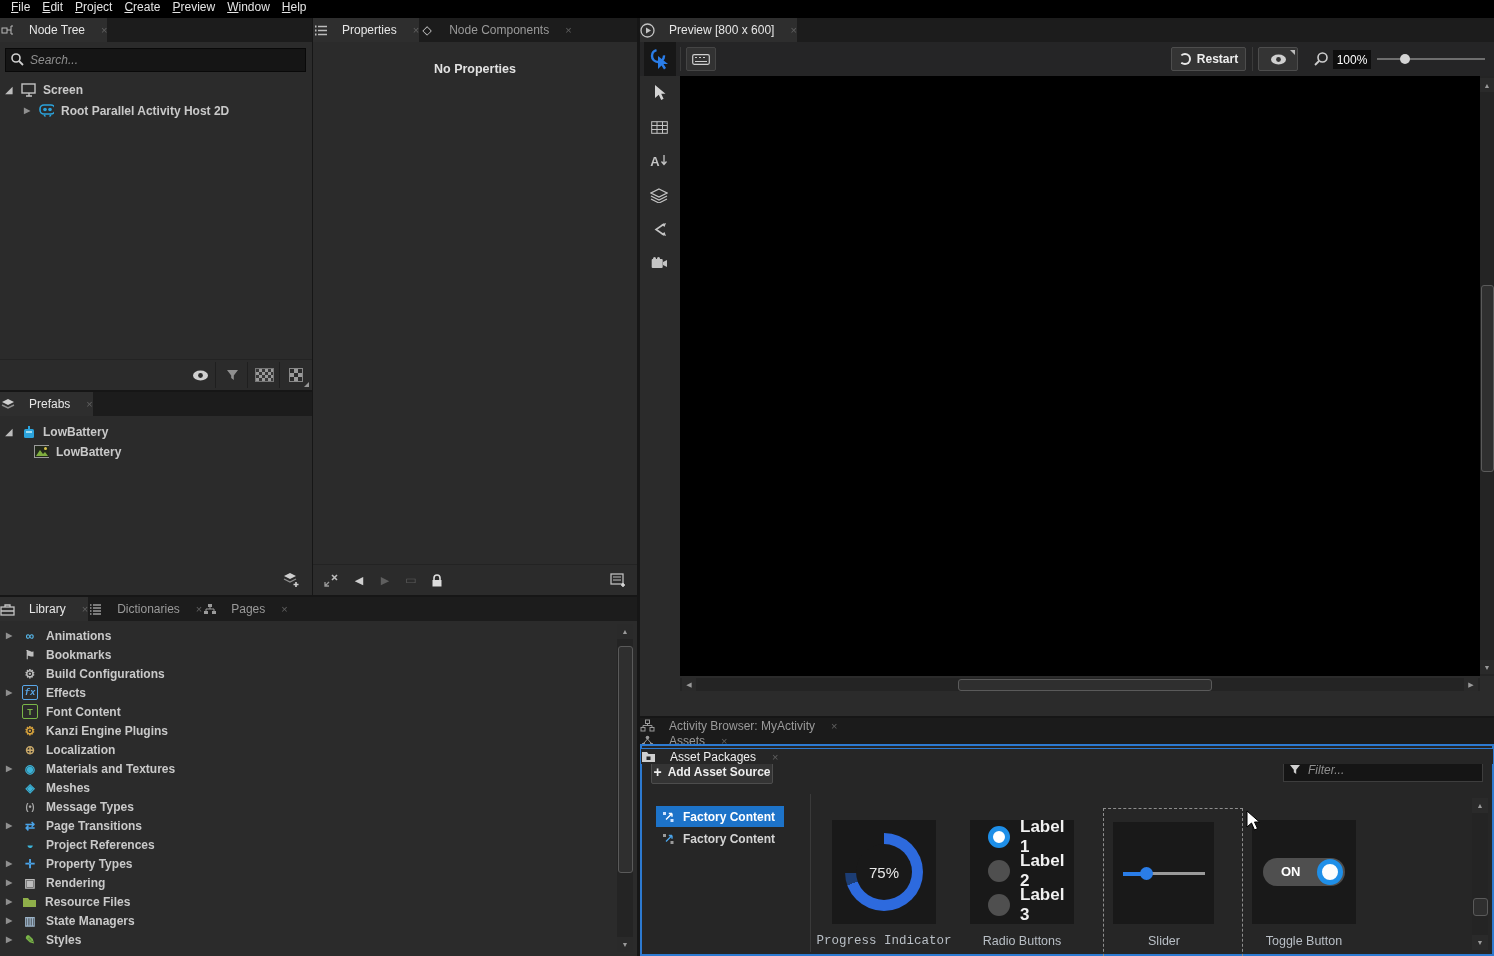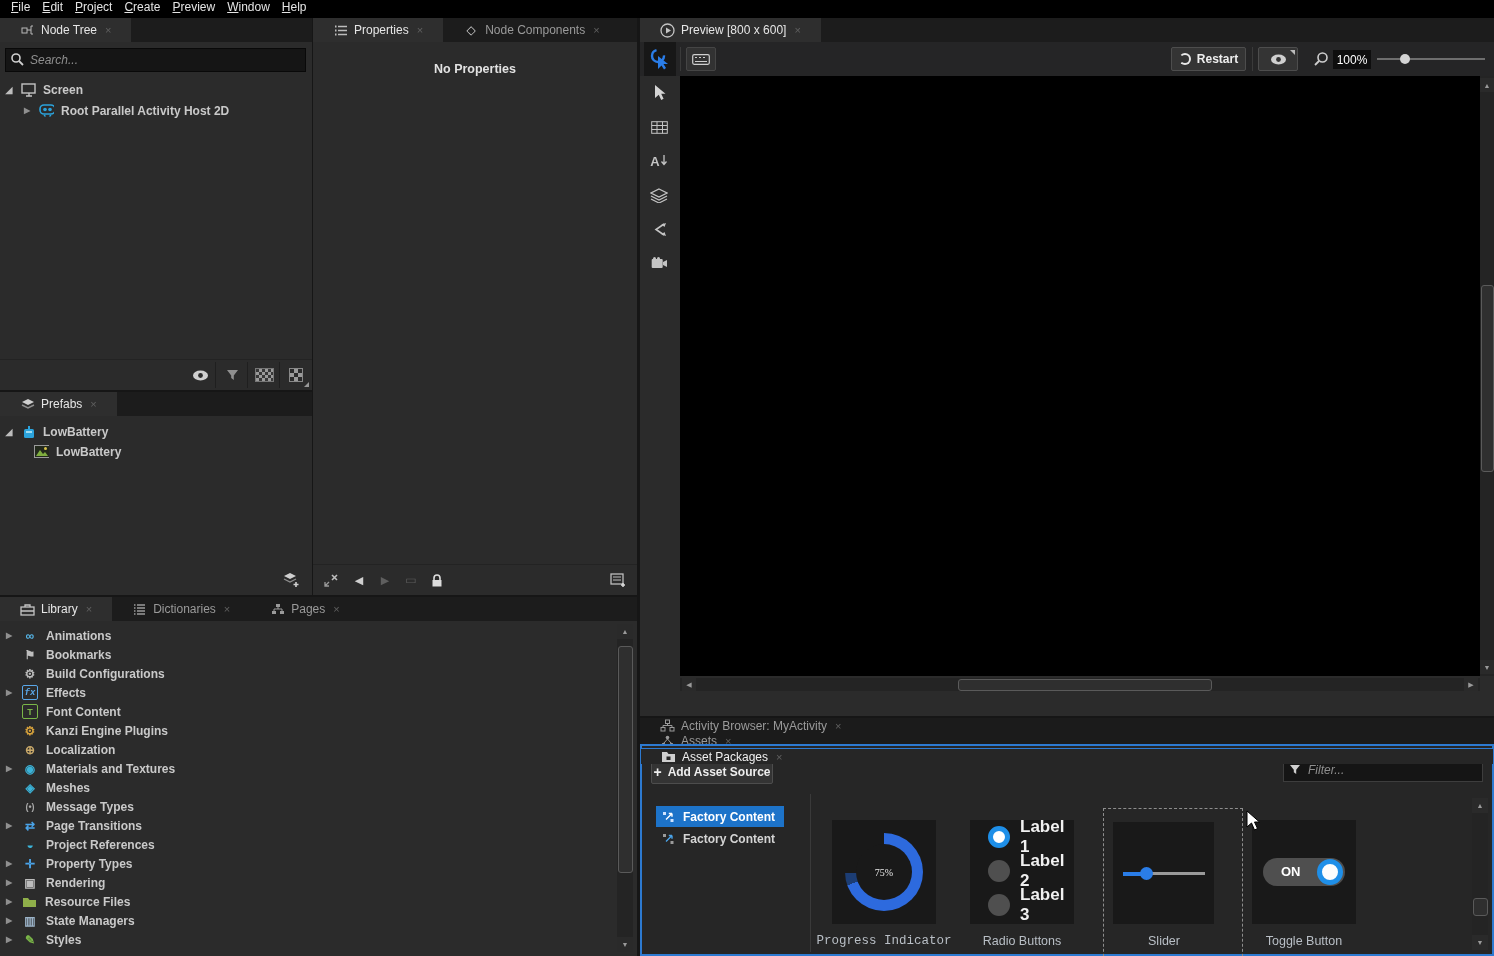--- a/index.html
+++ b/index.html
@@ -7,21 +7,21 @@
        font-family:"Liberation Sans",sans-serif;font-size:12px;color:#c9c9c9;}
   .abs{position:absolute;}
   .panel{position:absolute;background:#2b2b2b;}
   
   #menubar{position:absolute;left:0;top:0;width:100%;height:18px;background:#000;
            display:flex;align-items:flex-start;padding-left:5px;box-sizing:border-box;}
   .menu-item{display:inline-block;padding:0 6px;color:#e4e4e4;font-size:12px;cursor:default;}
   .menu-item::first-letter{text-decoration:underline;}
   
   .tabbar{position:absolute;left:0;right:0;top:0;height:24px;background:#1c1c1c;display:flex;align-items:stretch;}
-  .tab{display:flex;align-items:center;gap:6px;padding:0 20px;color:#9a9a9a;white-space:nowrap;}
+  .tab{display:flex;align-items:center;gap:14px;padding:0 0;color:#9a9a9a;white-space:nowrap;}
   .tab.active{background:#2e2e2e;color:#e6e6e6;}
   .tclose{color:#606060;font-size:11px;margin-left:2px;}
   .ticon{display:inline-flex;align-items:center;justify-content:center;width:15px;height:15px;flex:0 0 auto;}
   
   .searchbox{background:#151515;border:1px solid #090909;color:#dcdcdc;height:24px;box-sizing:border-box;
              padding:0 6px 0 24px;font-family:"Liberation Sans",sans-serif;font-size:12px;width:100%;outline:none;}
   .searchbox::placeholder{font-style:italic;color:#8f8f8f;}
   
   .trow{display:flex;align-items:center;gap:7px;height:17px;font-weight:bold;color:#c9c9c9;}
   .caret{width:10px;text-align:center;color:#8f8f8f;font-size:8px;flex:0 0 auto;}
@@ -40,21 +40,21 @@
   .rail{position:absolute;background:#242424;}
   .sthumb{position:absolute;background:#2f2f2f;border:1px solid #5a5a5a;border-radius:3px;}
   .sbtn{position:absolute;background:#2a2a2a;color:#9a9a9a;font-size:7px;display:flex;align-items:center;justify-content:center;}
   
   .asset-tile{position:absolute;width:104px;height:104px;background:#191919;}
   .card-label{position:absolute;width:150px;text-align:center;color:#b9bfc6;font-size:12.5px;}
   .ring{position:relative;width:78px;height:78px;border-radius:50%;margin:13px auto;
         background:conic-gradient(#2d6ade 0deg 250deg,#1c3d74 250deg 268deg,transparent 268deg 360deg);}
   .ring::after{content:"";position:absolute;inset:11px;background:#191919;border-radius:50%;}
   .ring .val{position:absolute;inset:0;display:flex;align-items:center;justify-content:center;color:#e8e8e8;
-             font-size:10px;z-index:2;font-family:Liberation Serif, serif;}
+             font-size:15px;z-index:2;}
   .radio-row{display:flex;align-items:center;gap:10px;height:34px;padding-left:18px;}
   .rdot{width:22px;height:22px;border-radius:50%;box-sizing:border-box;background:#4f4f4f;flex:0 0 auto;}
   .rdot.sel{background:#fff;border:5px solid #1e8fe8;}
   .rlabel{color:#f0f0f0;font-size:17px;font-weight:bold;}
   .toggle{position:absolute;left:11px;top:38px;width:82px;height:28px;background:#4f4f4f;border-radius:14px;}
   .toggle .on{position:absolute;left:18px;top:6px;color:#fff;font-weight:bold;font-size:13px;}
   .knob{position:absolute;right:2px;top:1px;width:26px;height:26px;border-radius:50%;background:#fdfdfd;
         border:5px solid #1f8fe8;box-sizing:border-box;}
   .dashed-sel{position:absolute;border:1px dashed #8d8d8d;}
   svg{display:block;}

